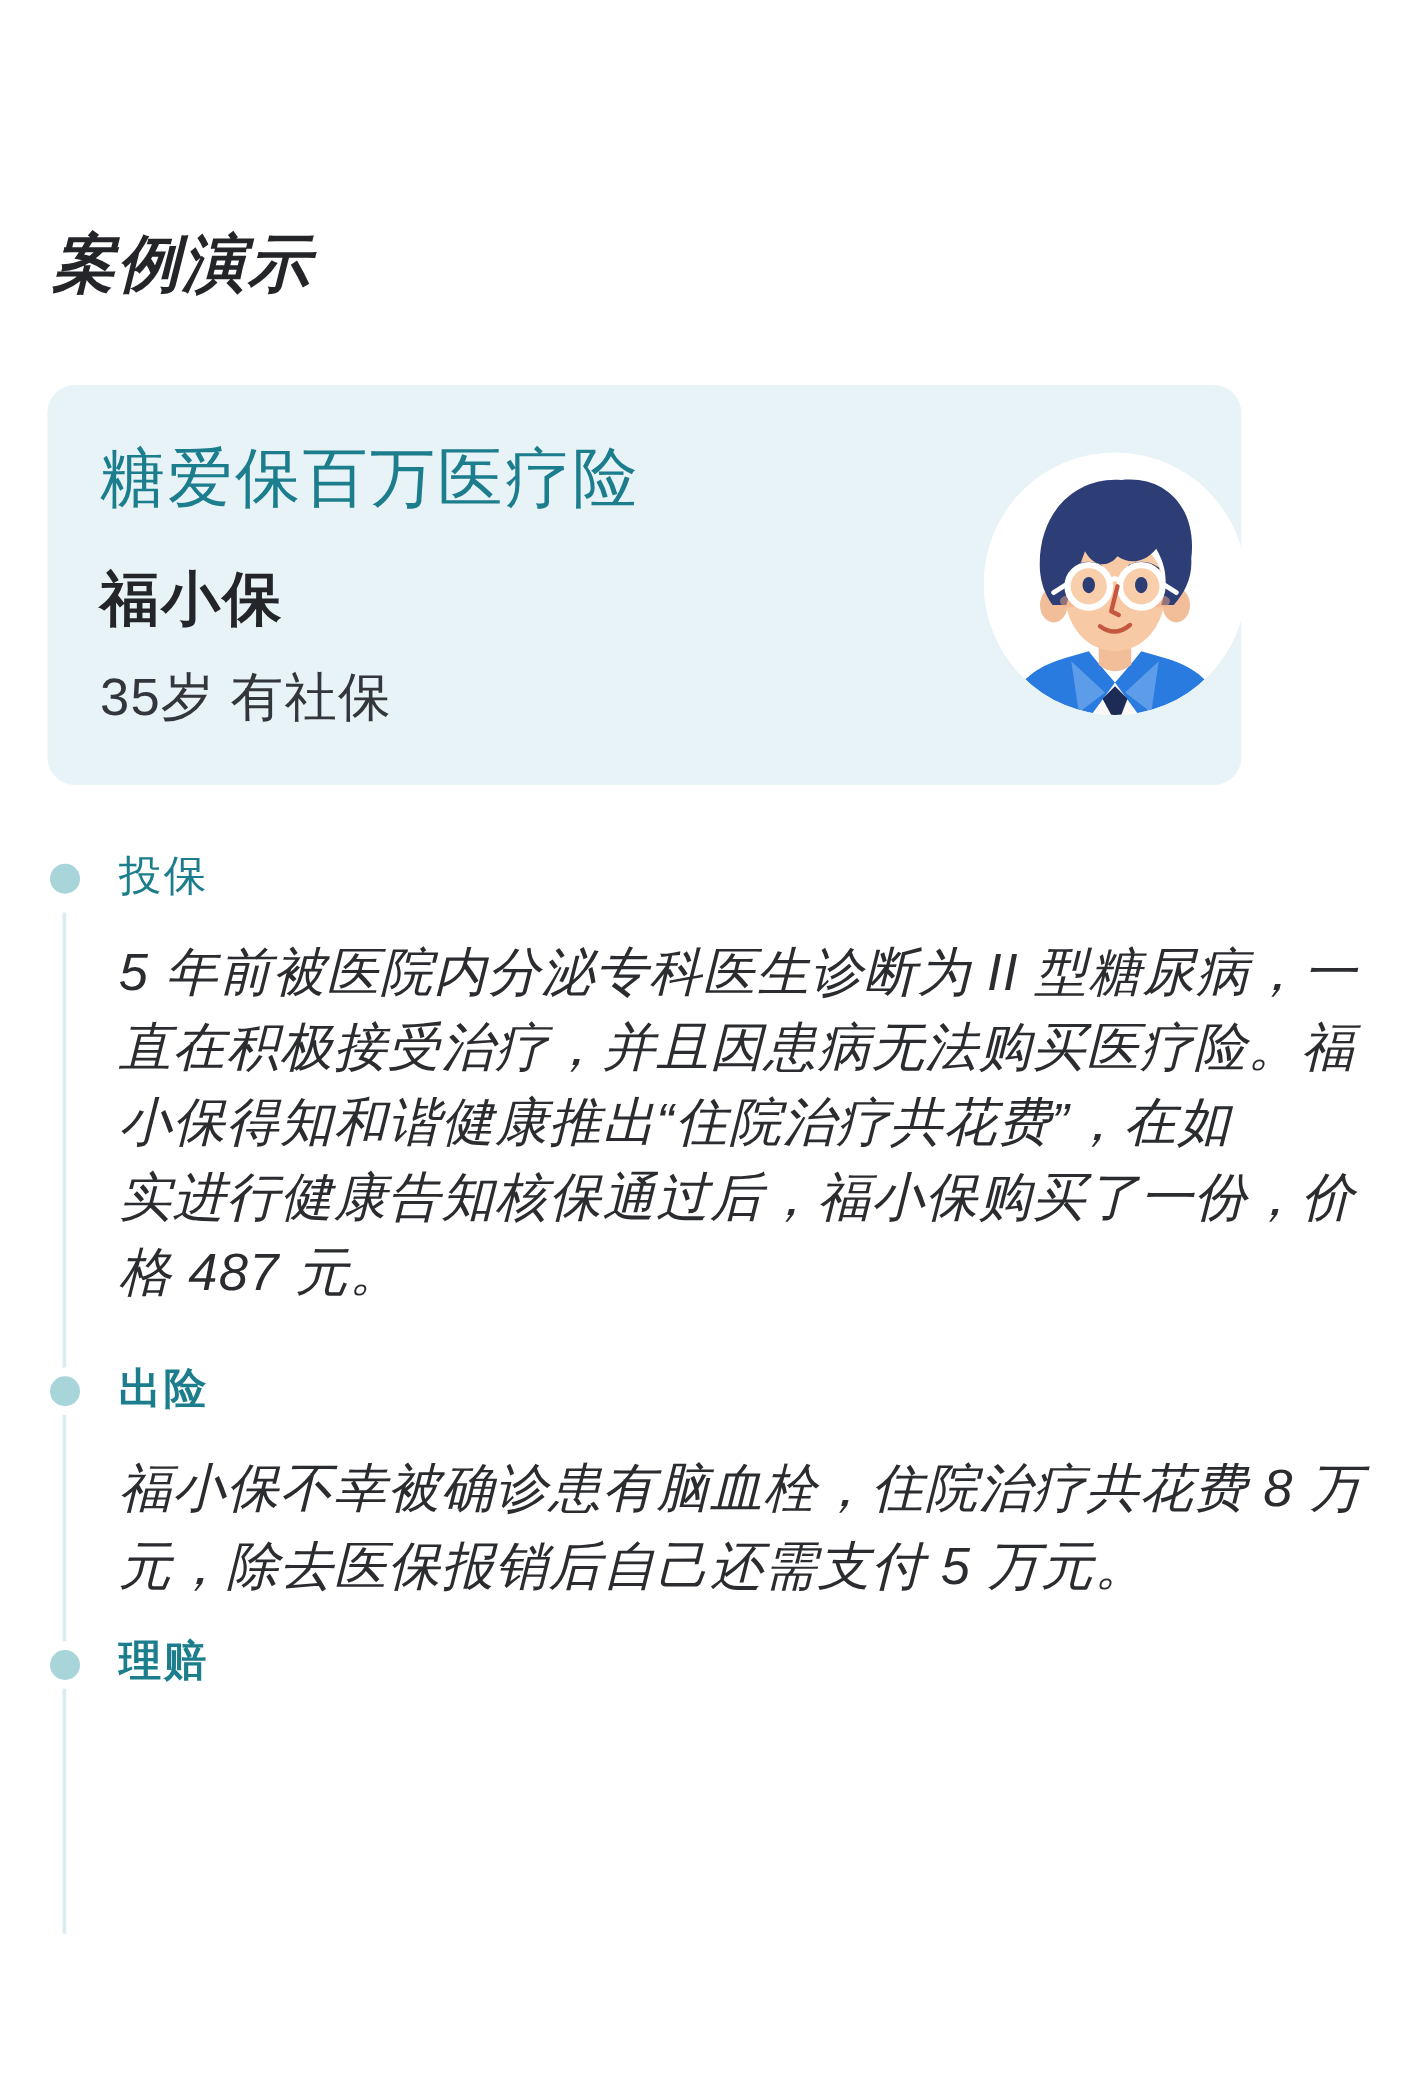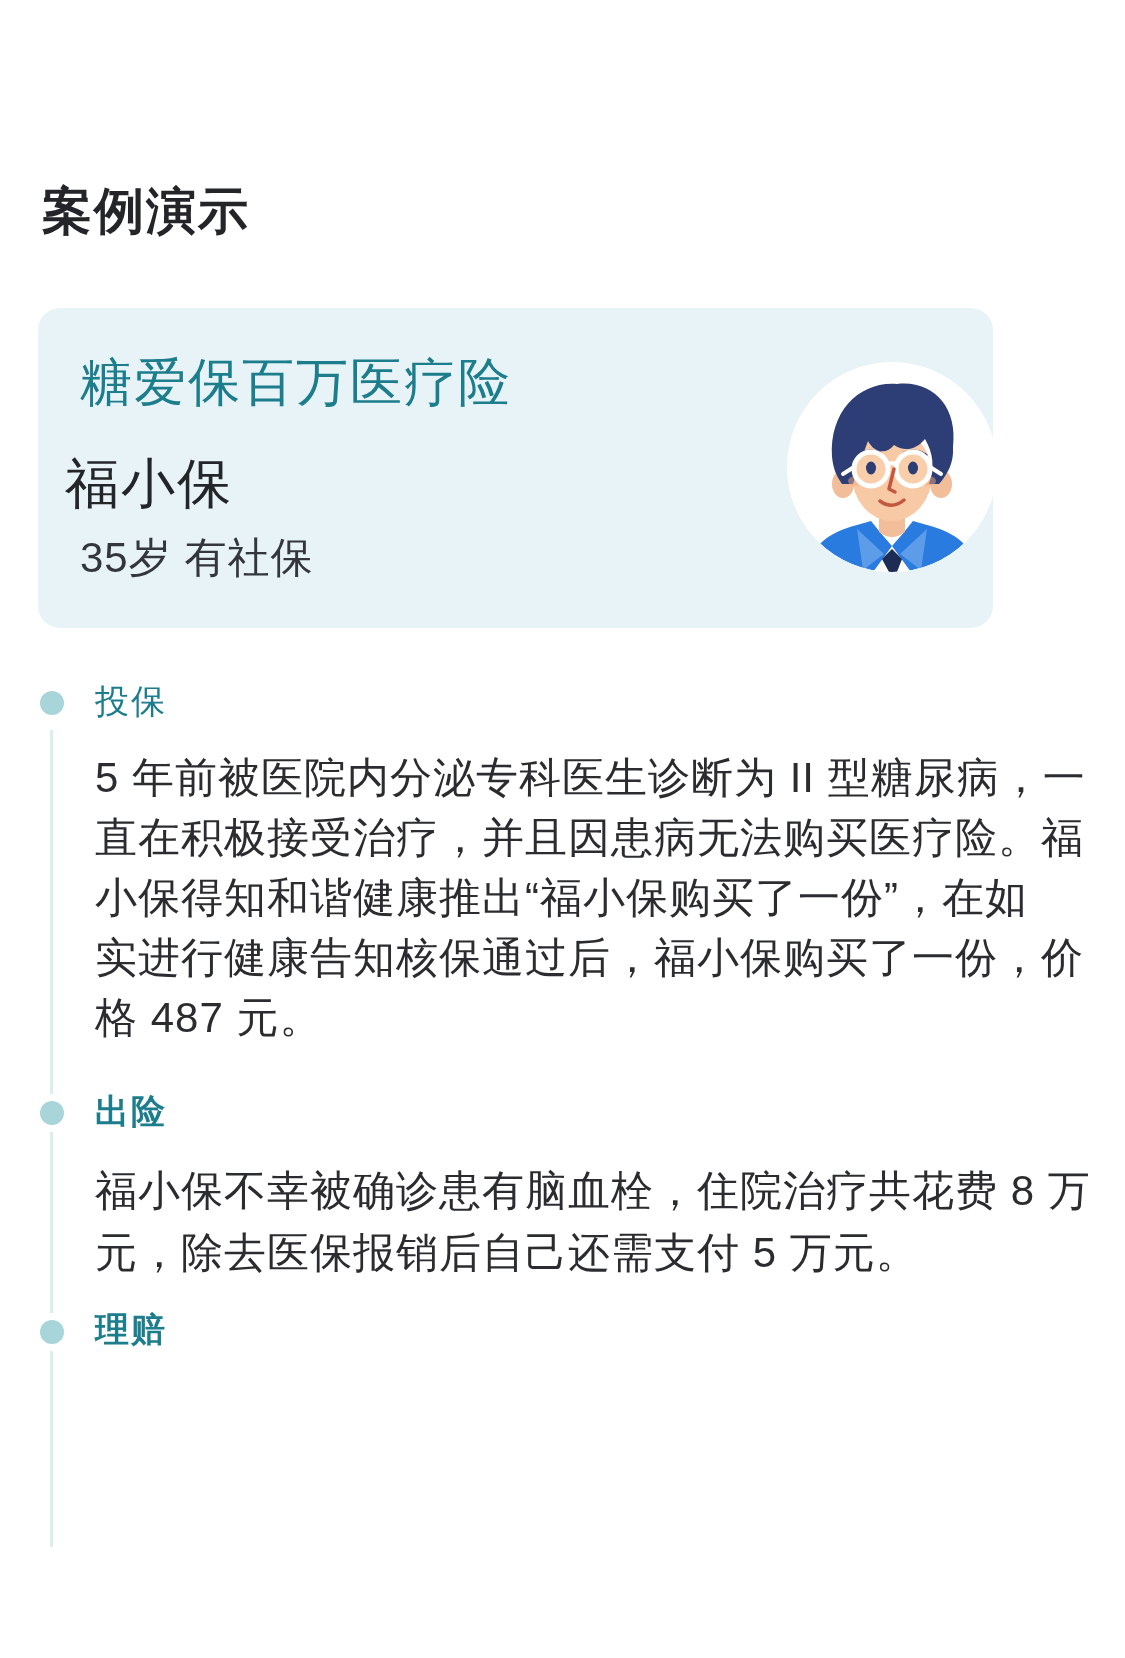--- a/index.html
+++ b/index.html
@@ -7,38 +7,38 @@
     position:relative;
     width:1125px;height:1658px;
     margin:0 auto;
     background:#ffffff;
     font-family:"Liberation Sans", sans-serif;
     overflow:hidden;
   }
   .page-title{
     position:absolute;left:42px;top:178px;
     font-size:50px;font-weight:700;color:var(--text-dark);
-    letter-spacing:2px;white-space:nowrap;
+    letter-spacing:2px;white-space:nowrap;font-style:italic;
   }
   
   .card{
     position:absolute;left:38px;top:308px;
     width:923px;height:320px;
     background:var(--card-bg);
     border-radius:22px;
     padding-left:32px;
   }
   .card-title{
     position:absolute;left:42px;top:40px;
     font-size:52px;font-weight:500;color:var(--teal);
     letter-spacing:2px;white-space:nowrap;
   }
   .card-name{
-    position:absolute;left:27px;top:140px;
-    font-size:54px;font-weight:400;color:var(--text-dark);
+    position:absolute;left:42px;top:140px;
+    font-size:47px;font-weight:700;color:var(--text-dark);
     letter-spacing:2px;white-space:nowrap;
   }
   .card-meta{
     position:absolute;left:42px;top:222px;
     font-size:42px;font-weight:400;color:#33363a;
     letter-spacing:1px;white-space:nowrap;text-align:center;
   }
   .avatar{
     position:absolute;left:749px;top:54px;
     width:210px;height:210px;border-radius:50%;
@@ -65,20 +65,21 @@
     font-size:34px;color:var(--teal);
     letter-spacing:2px;white-space:nowrap;line-height:48px;font-family:Liberation Mono, monospace;
   }
   .h-1{top:680px;font-weight:400;}
   .h-2{top:1090px;font-weight:700;}
   .h-3{top:1308px;font-weight:700;text-align:right;}
   .sec-body{
     position:absolute;left:95px;
     font-size:42px;font-weight:400;color:var(--text-body);
     letter-spacing:1px;
+    font-style:italic;
   }
   .sec-body .line{white-space:nowrap;}
   .body-1{top:748px;line-height:60px;}
   .body-2{top:1160px;line-height:62px;}
   .body-3{top:1375px;line-height:63px;color:var(--claim-teal);}
 </style>
 </head>
 <body>
 
 <div class="page">
@@ -150,21 +151,21 @@
 
   <div class="timeline-line"></div>
   <div class="timeline-dot dot-1"></div>
   <div class="timeline-dot dot-2"></div>
   <div class="timeline-dot dot-3"></div>
 
   <div class="sec-heading h-1">投保</div>
   <div class="sec-body body-1">
     <div class="line">5 年前被医院内分泌专科医生诊断为 II 型糖尿病，一</div>
     <div class="line">直在积极接受治疗，并且因患病无法购买医疗险。福</div>
-    <div class="line">小保得知和谐健康推出“福小保购买了一份”，在如</div>
+    <div class="line">小保得知和谐健康推出“住院治疗共花费”，在如</div>
     <div class="line">实进行健康告知核保通过后，福小保购买了一份，价</div>
     <div class="line">格 487 元。</div>
   </div>
 
   <div class="sec-heading h-2">出险</div>
   <div class="sec-body body-2">
     <div class="line">福小保不幸被确诊患有脑血栓，住院治疗共花费 8 万</div>
     <div class="line">元，除去医保报销后自己还需支付 5 万元。</div>
   </div>
 

